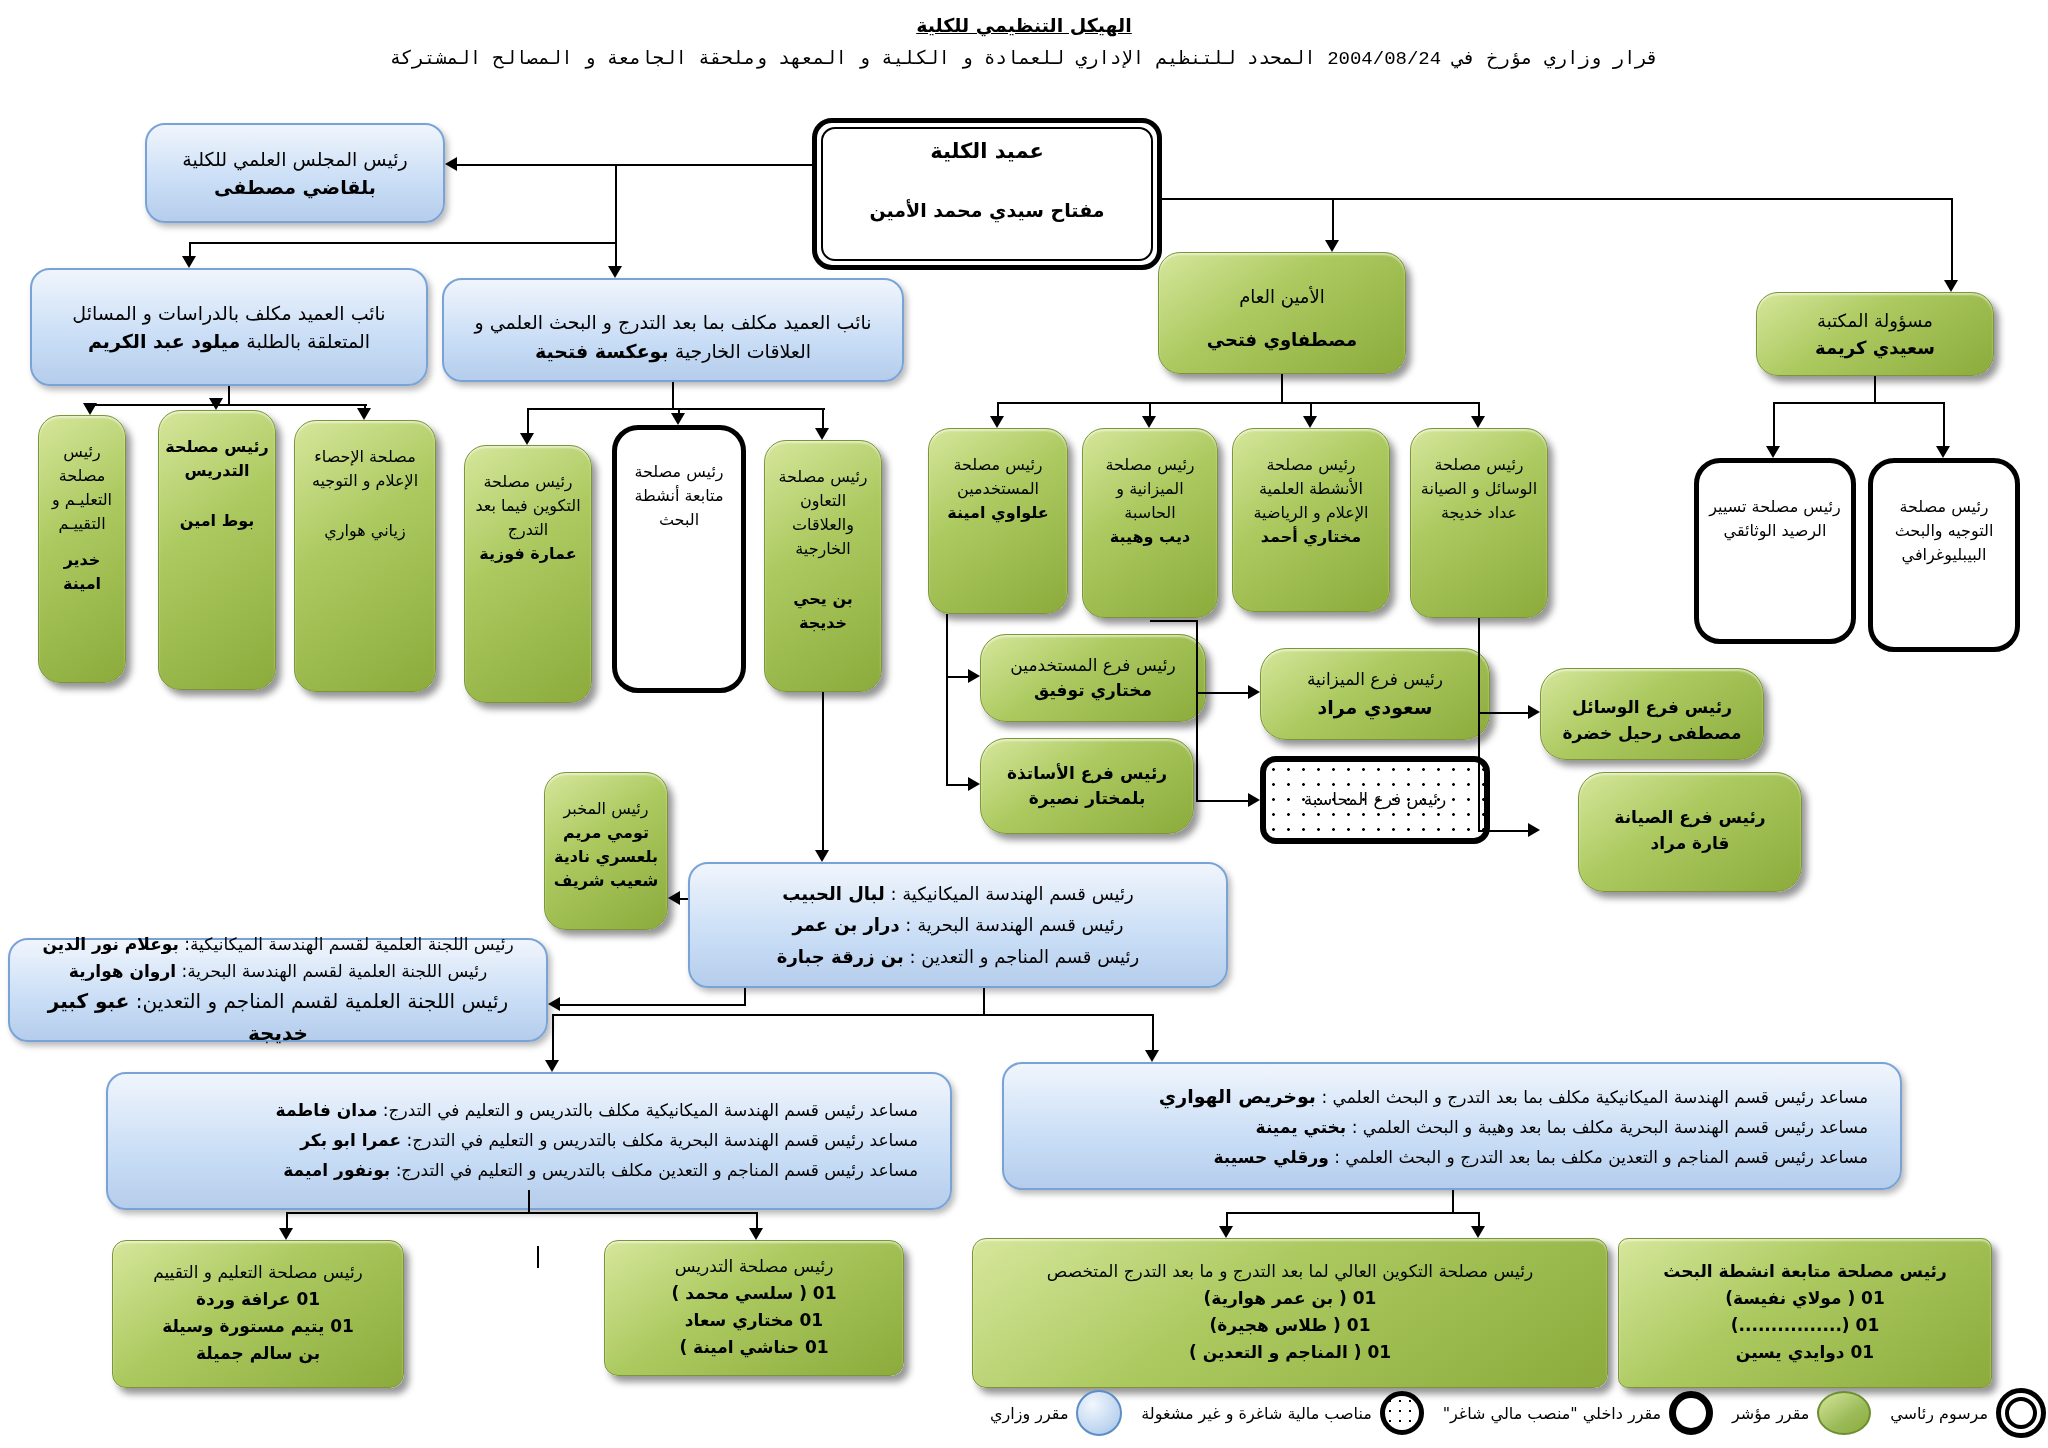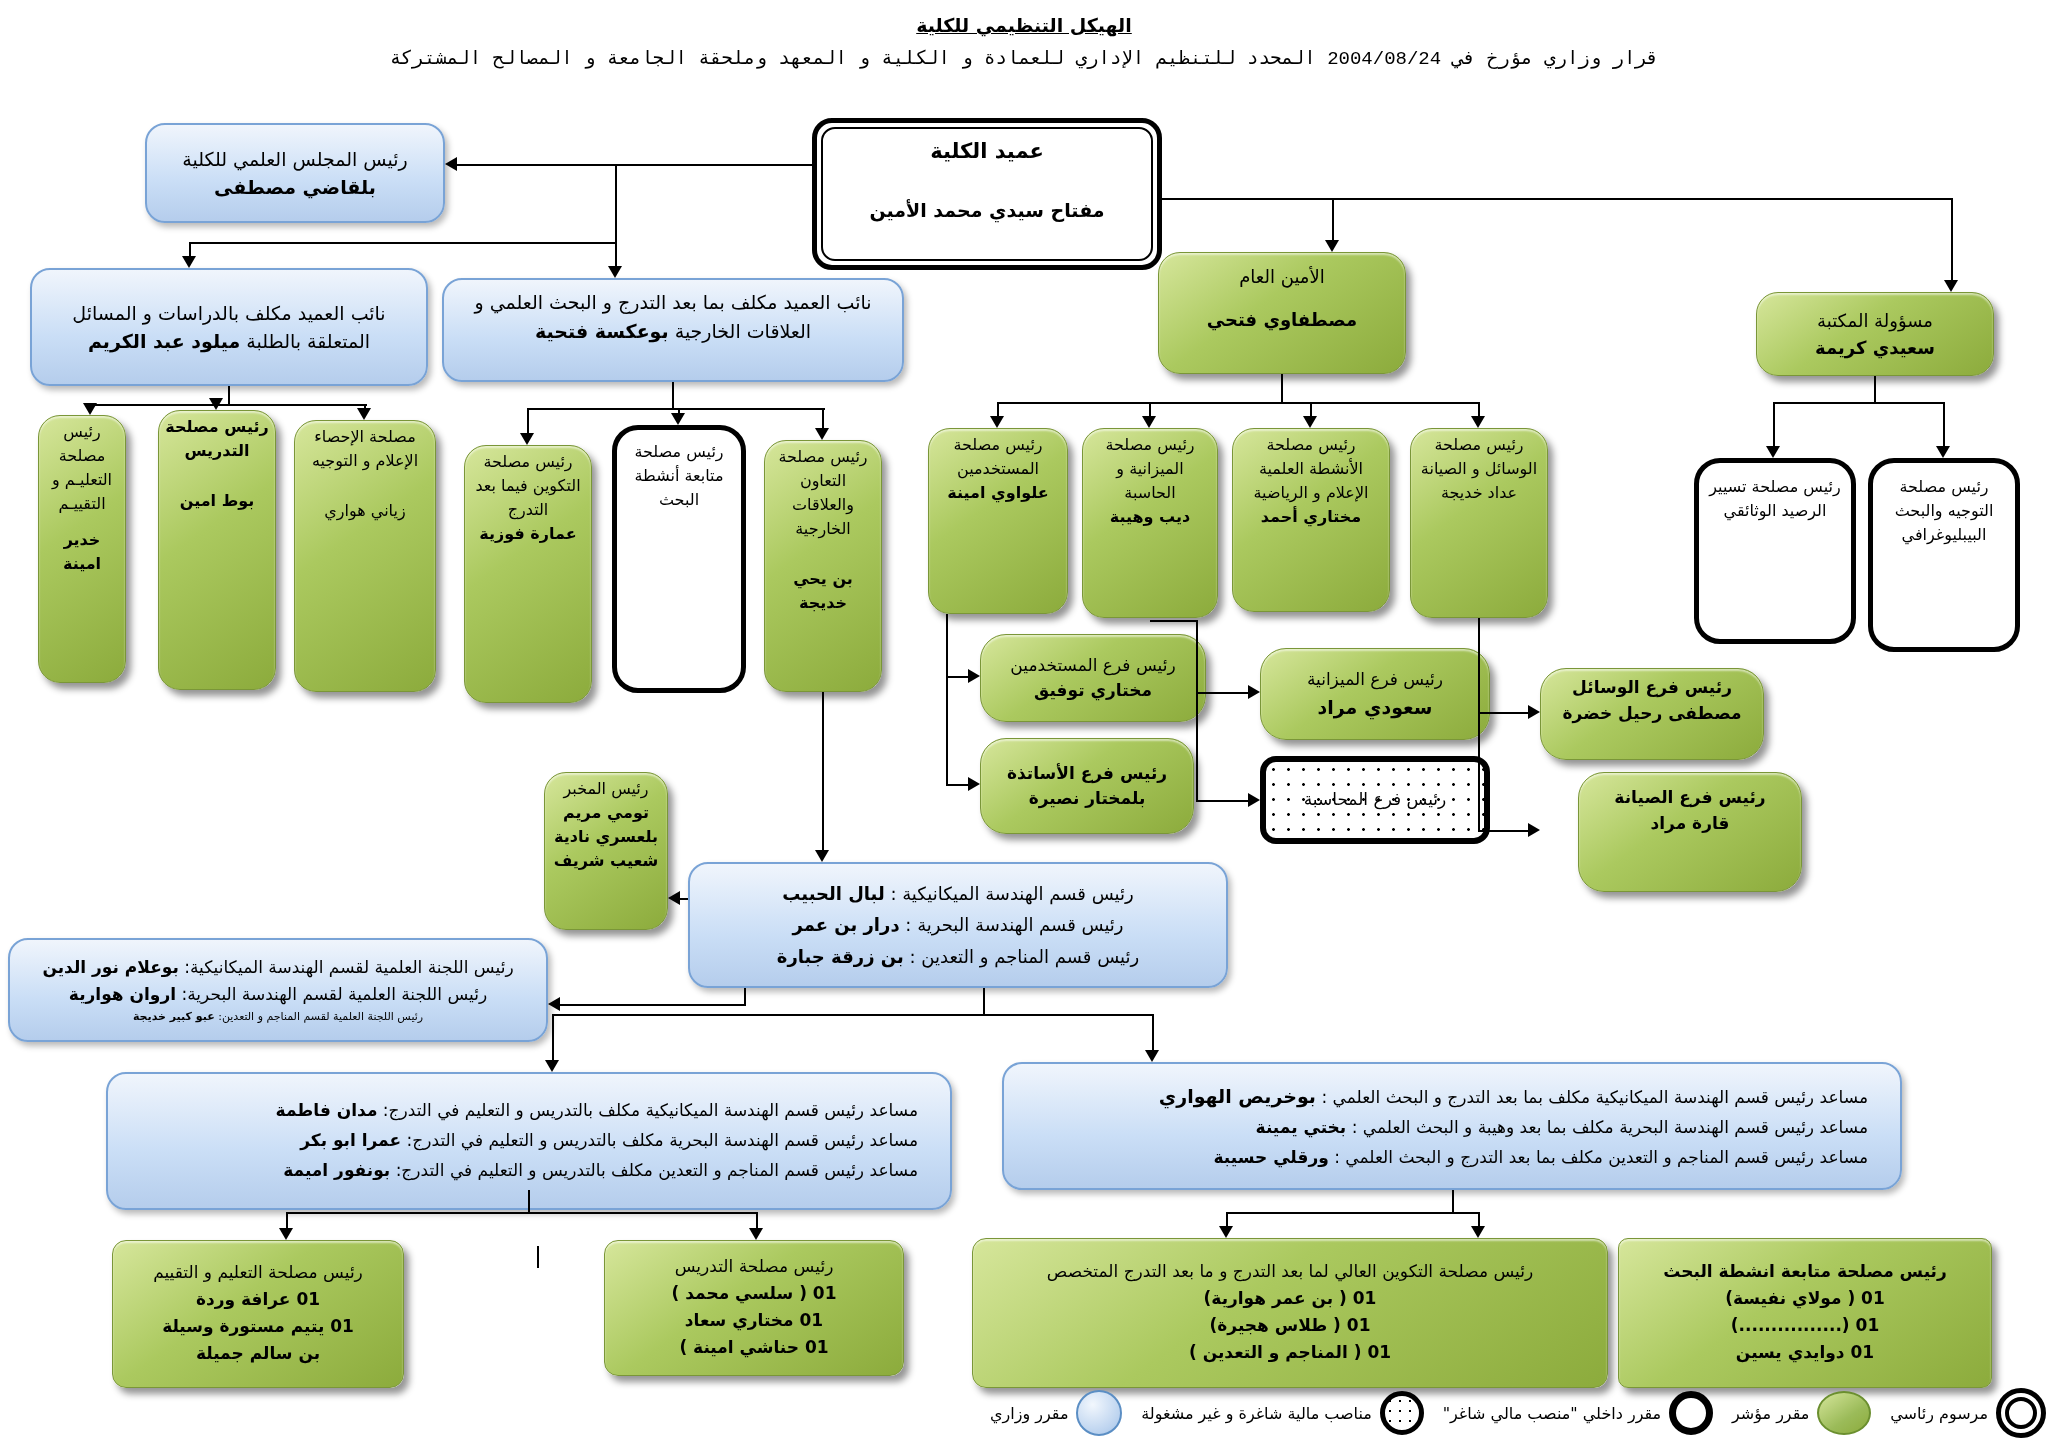--- a/index.html
+++ b/index.html
@@ -3,21 +3,21 @@
 <meta charset="utf-8">
 <style>
   html,body{margin:0;padding:0;background:#fff;}
   body{width:2048px;height:1448px;position:relative;overflow:hidden;
        font-family:"DejaVu Sans",sans-serif;color:#000;}
   .stage{position:absolute;left:0;top:0;width:2048px;height:1448px;}
   .hdr{position:absolute;left:0;width:2048px;text-align:center;direction:rtl;}
   .hdr-title{top:14px;font-size:19px;font-weight:bold;text-decoration:underline;}
   .hdr-sub{top:46px;font-size:19px;font-family:Liberation Mono, monospace;}
   .box{position:absolute;box-sizing:border-box;display:flex;flex-direction:column;
-       align-items:center;text-align:center;direction:rtl;padding:4px 6px;line-height:1.5;}
+       align-items:center;text-align:center;direction:rtl;padding:24px 6px;line-height:1.5;}
   .gb{background:linear-gradient(145deg,#d6e69b 0%,#abc95f 42%,#8cab3c 100%);
       border:1px solid #7a9638;border-radius:22px;
       box-shadow:5px 6px 7px rgba(0,0,0,.42), inset 0 2px 2px rgba(255,255,255,.55);}
   .gb2{border-radius:26px;}
   .bb{background:linear-gradient(180deg,#f0f5fc 0%,#cadef6 58%,#b5cdec 100%);
       border:2px solid #79a3d6;border-radius:20px;
       box-shadow:3px 4px 6px rgba(0,0,0,.28);}
   .wb{background:#fff;border:5px solid #000;border-radius:26px;}
   .dot{background-color:#fff;border:6px solid #000;border-radius:16px;
        background-image:radial-gradient(#000 1.3px,transparent 1.5px);background-size:15px 15px;}
@@ -191,21 +191,21 @@
 
   <div class="box bb" style="left:8px;top:938px;width:540px;height:104px;justify-content:center;">
     <div class="dline" style="font-size:17px;line-height:1.6;">
       <span>رئيس اللجنة العلمية لقسم الهندسة الميكانيكية:</span>
       <b>بوعلام نور الدين</b>
     </div>
     <div class="dline" style="font-size:17px;line-height:1.6;">
       <span>رئيس اللجنة العلمية لقسم الهندسة البحرية:</span>
       <b>اروان  هوارية</b>
     </div>
-    <div class="dline" style="font-size:11px;line-height:1.6;">
+    <div class="dline" style="font-size:20px;line-height:1.6;">
       <span>رئيس اللجنة العلمية لقسم المناجم و التعدين:</span>
       <b>عبو كبير خديجة</b>
     </div>
   </div>
 
   <div class="box bb" style="left:106px;top:1072px;width:846px;height:138px;justify-content:center;align-items:flex-end;">
     <div class="aline">
       <span>مساعد رئيس قسم الهندسة الميكانيكية مكلف بالتدريس و التعليم في التدرج:</span>
       <b>مدان فاطمة</b>
     </div>

